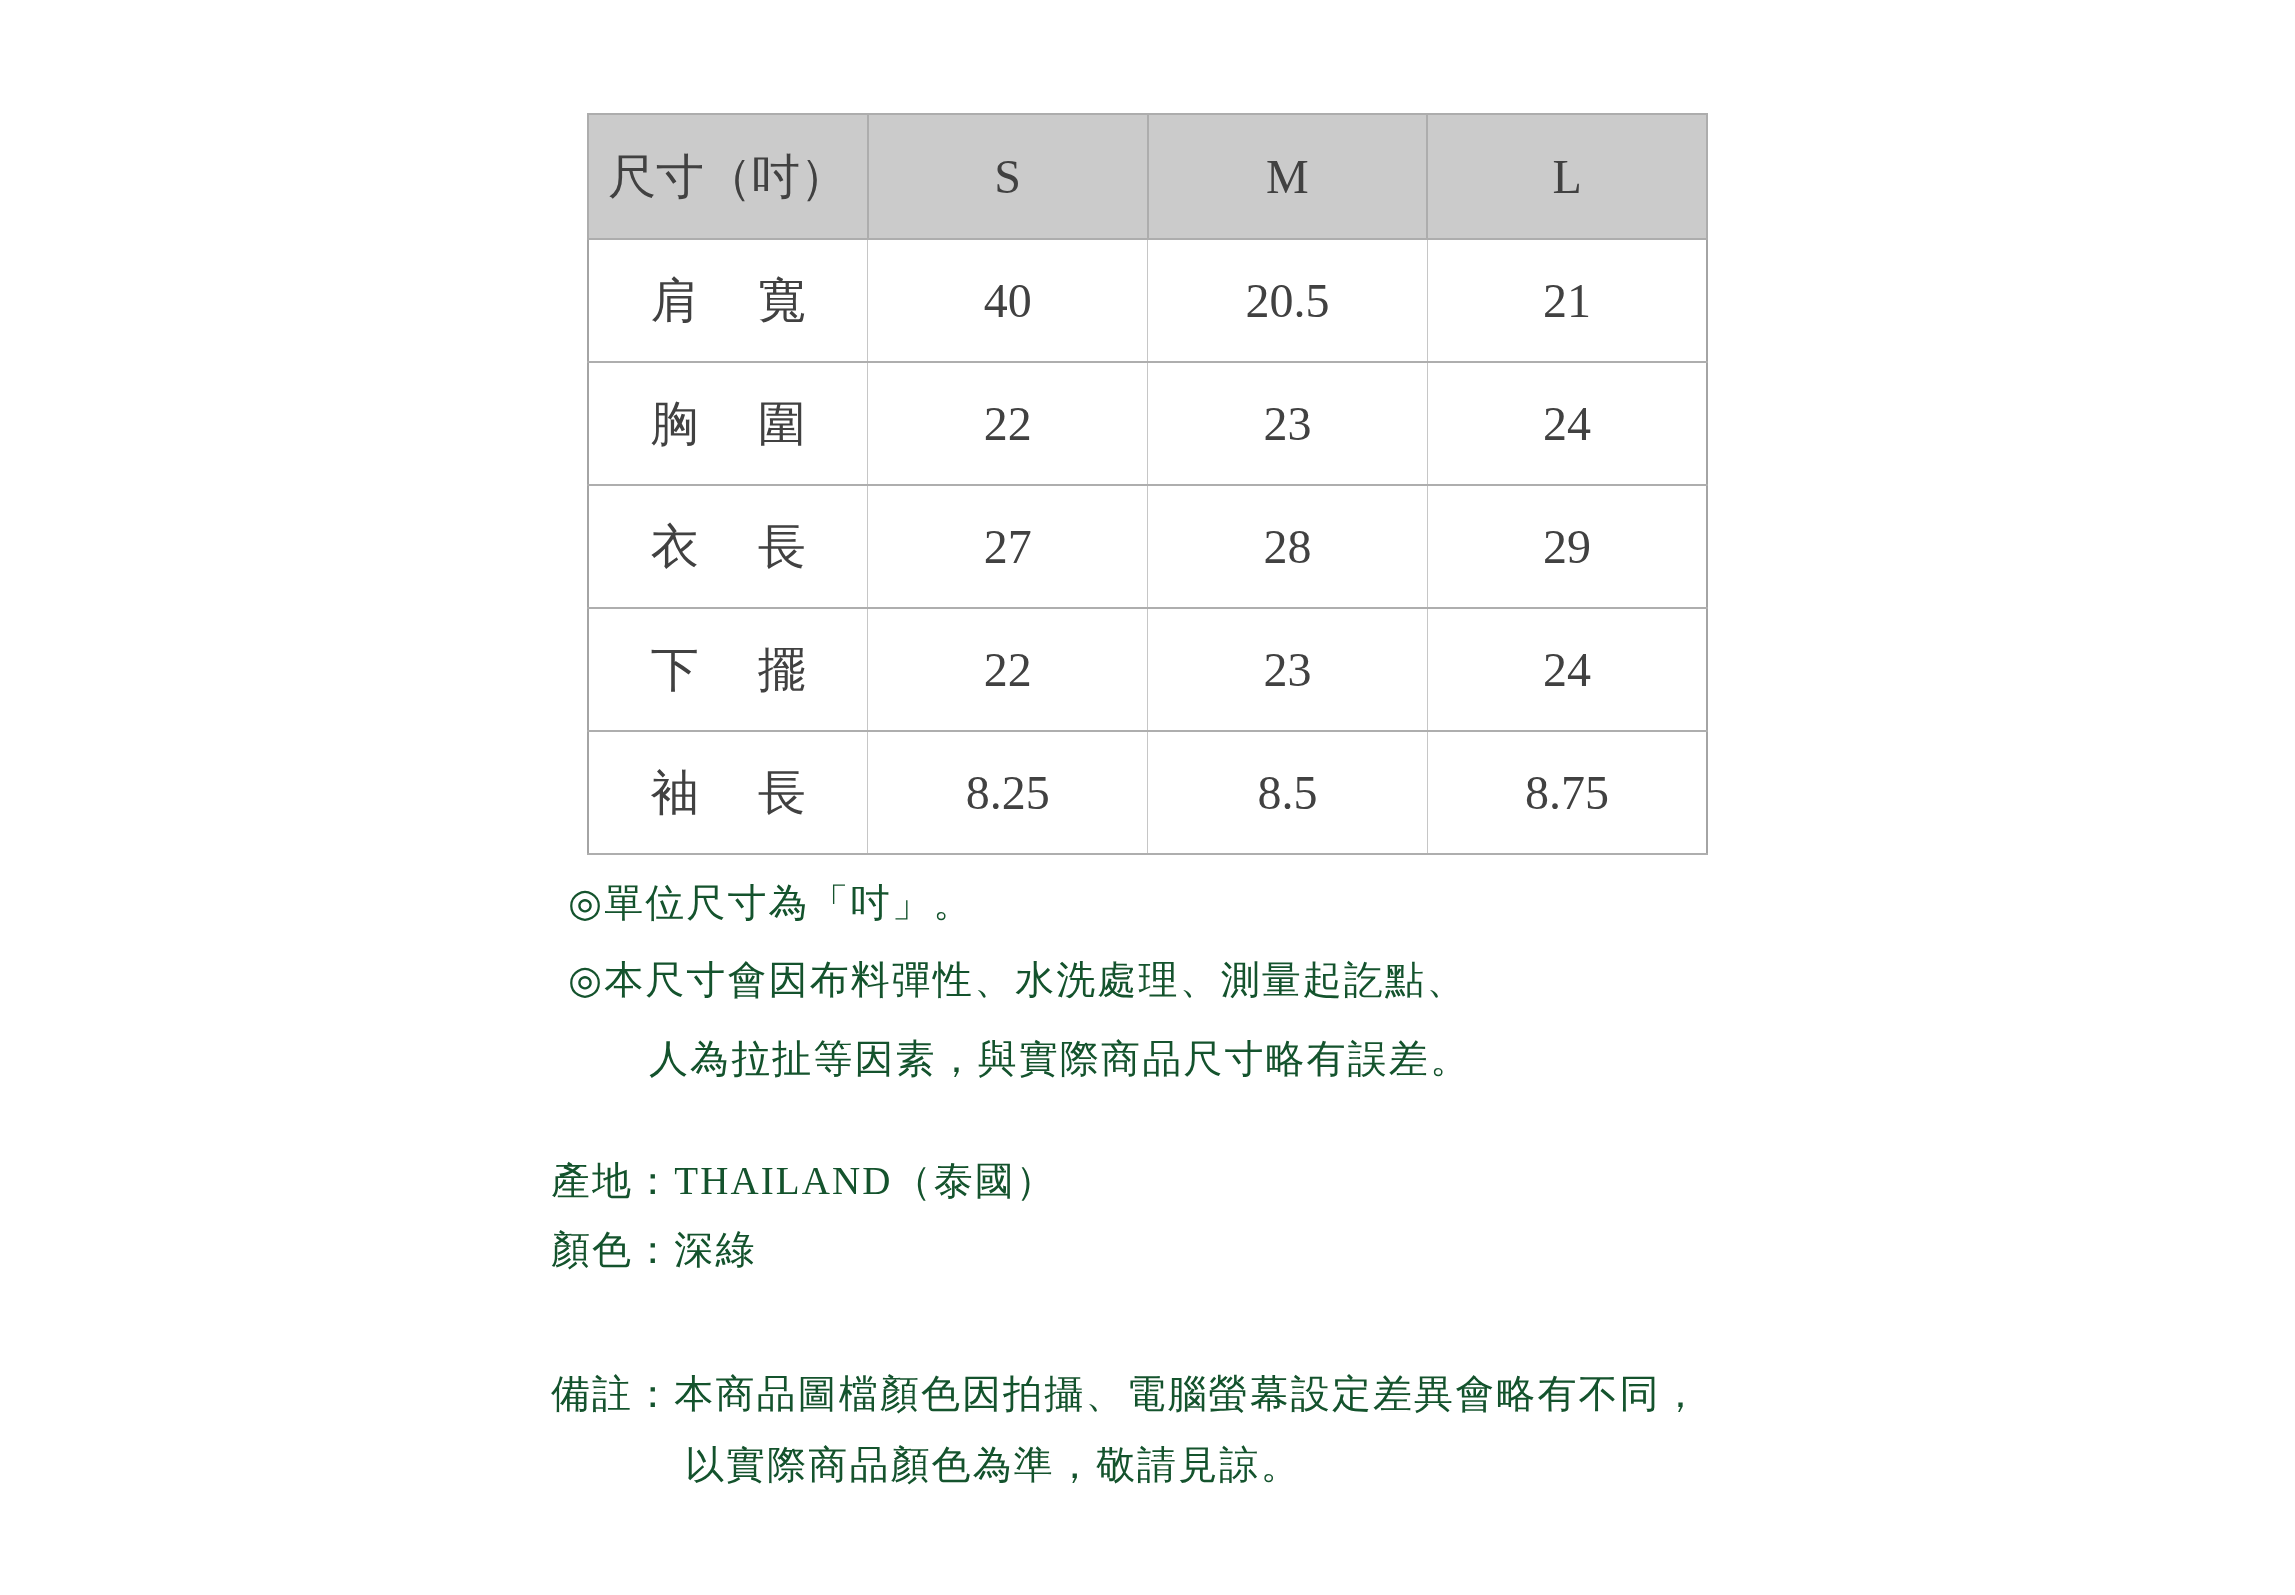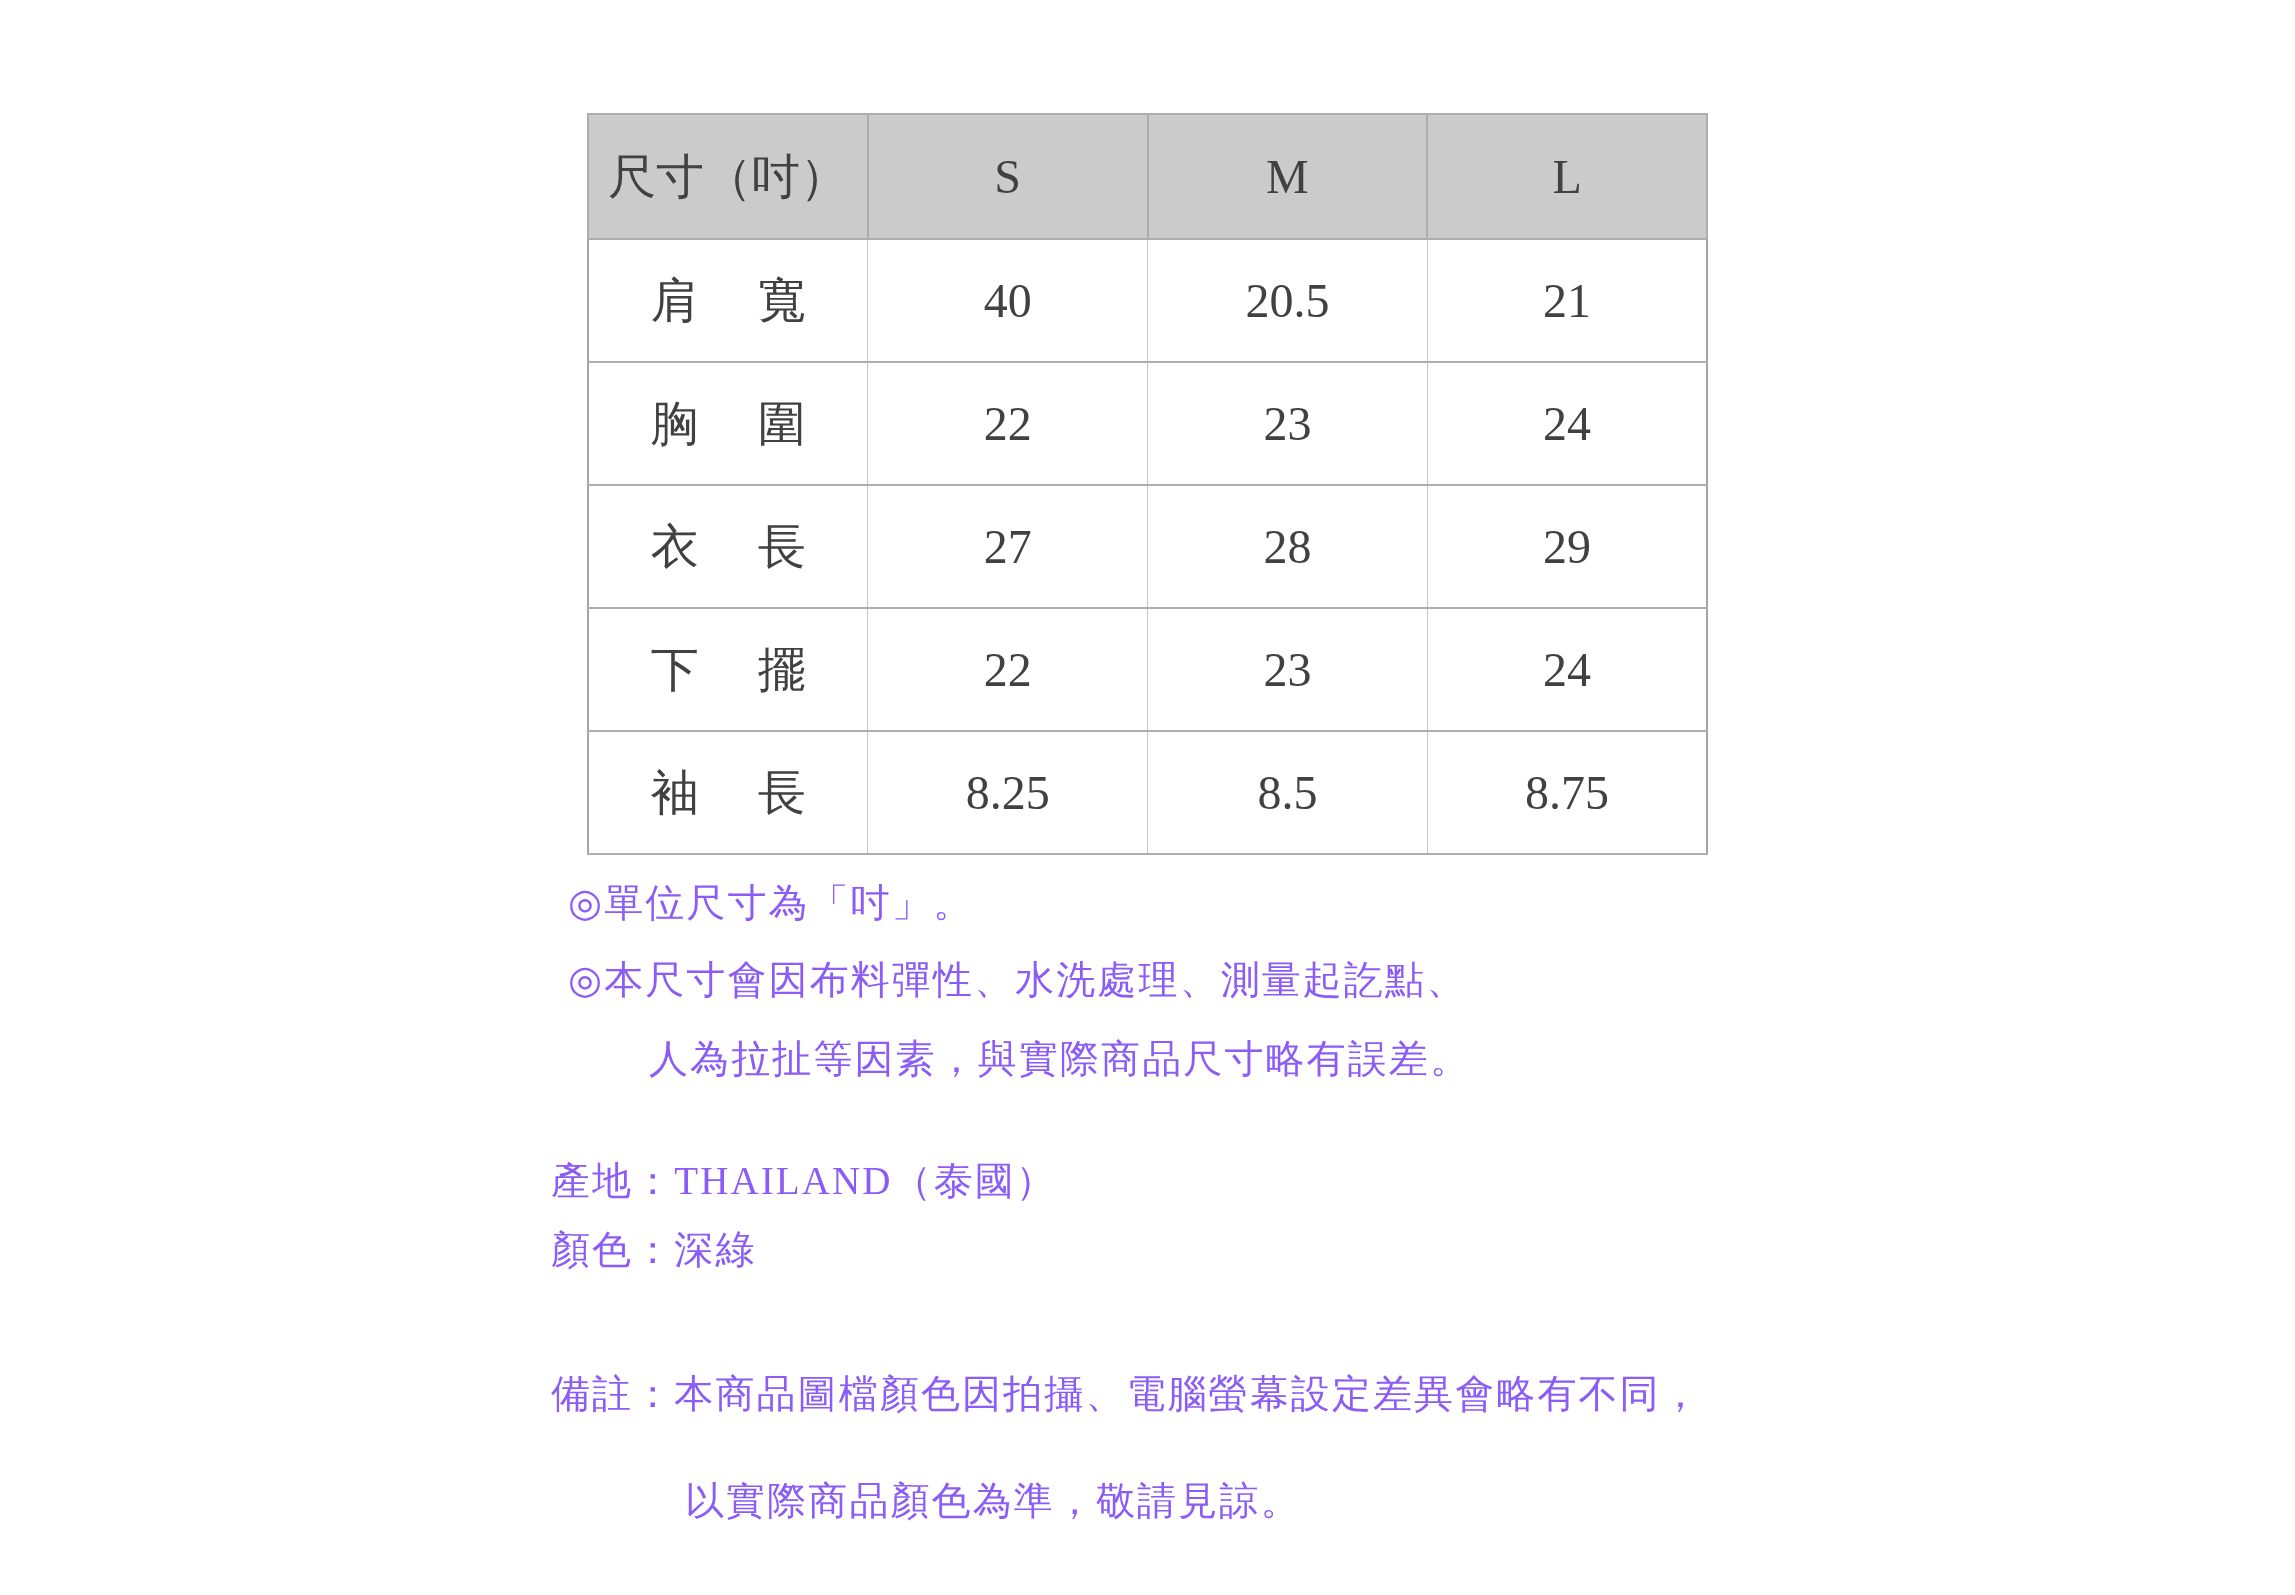--- a/index.html
+++ b/index.html
@@ -63,30 +63,30 @@
     margin: 0 auto;
   }
 
   
   .textline {
     position: absolute;
     font-size: 39px;
     line-height: 1.2;
     letter-spacing: 2.1px;
     white-space: pre;
-    color: #8b5cf6;
+    color: #14532d;
   }
   .note-1    { left: 568px; top: 880px; }
   .note-2    { left: 568px; top: 957px; }
   .note-3    { left: 649px; top: 1036px; }
   .detail-origin   { left: 551px; top: 1158px; }
   .detail-color    { left: 551px; top: 1227px; }
   .detail-material { left: 551px; top: 1300px; }
   .detail-remark1  { left: 551px; top: 1371px; }
-  .detail-remark2  { left: 685px; top: 1442px; margin-top: 36px; }
+  .detail-remark2  { left: 685px; top: 1442px; }
 </style>
 </head>
 <body>
 
 <div class="page">
 
   <table class="size-table">
     <thead>
       <tr>
         <th>尺寸（吋）</th>

